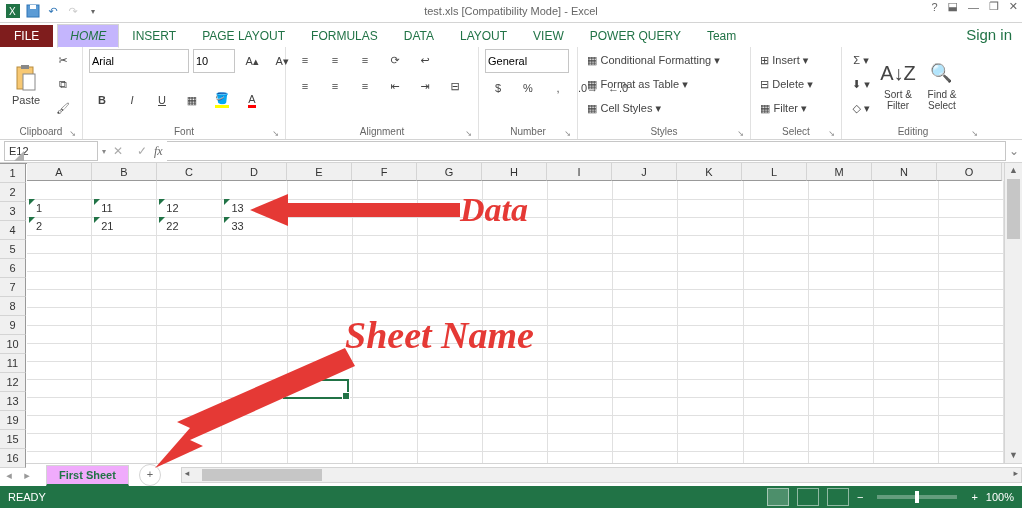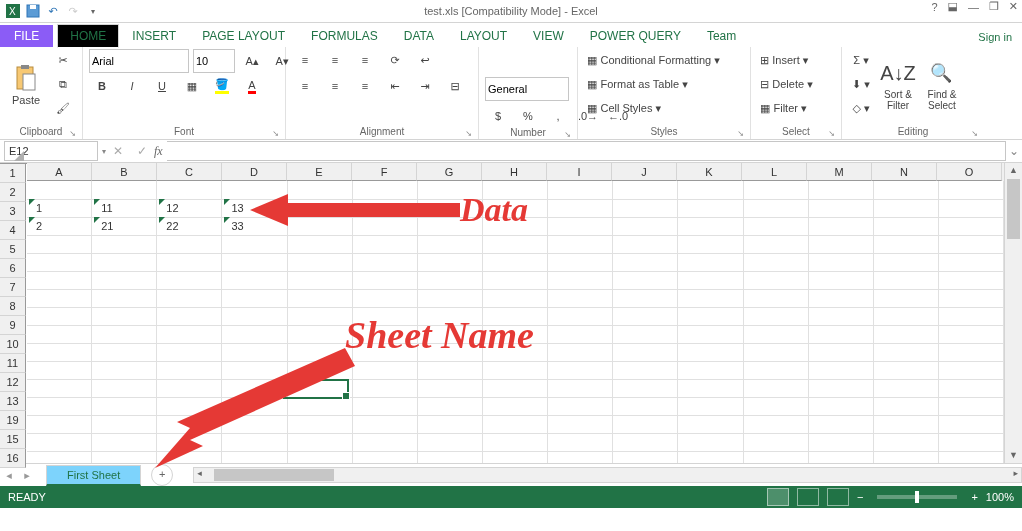--- a/index.html
+++ b/index.html
@@ -3,24 +3,24 @@
 <meta charset="utf-8">
 <style>
 html,body{margin:0;padding:0;font-family:"Segoe UI",Arial,sans-serif;font-size:12px;color:#333;background:#fff;overflow:hidden;width:1022px;height:531px;}
 .titlebar{height:22px;background:#fff;border-bottom:1px solid #d4d4d4;display:flex;align-items:center;color:#666;font-size:11px;position:relative;}
 .titlebar .qat{display:flex;align-items:center;gap:6px;padding:0 6px;}
 .titlebar .qat .ic{width:14px;height:14px;display:inline-flex;align-items:center;justify-content:center;}
 .titlebar .title{position:absolute;left:0;right:0;text-align:center;pointer-events:none;}
 .titlebar .winbtns{position:absolute;right:4px;top:0;display:flex;gap:10px;align-items:center;color:#666;}
 .titlebar .winbtns span{cursor:pointer;}
 .tabsbar{height:24px;background:#fff;display:flex;align-items:flex-end;}
-.tabsbar .filetab{background:#8b5cf6;color:#fff;padding:4px 14px;font-size:12px;margin-right:4px;}
+.tabsbar .filetab{background:#7f1d1d;color:#fff;padding:4px 14px;font-size:12px;margin-right:4px;}
 .tabsbar .tab{padding:4px 12px;color:#217346;font-size:12px;cursor:pointer;border:1px solid transparent;border-bottom:none;}
-.tabsbar .tab.active{border-color:#d4d4d4;background:#000000;color:#217346;font-weight:normal;border-bottom:1px solid #fff;margin-bottom:-1px;}
-.tabsbar .signin{margin-left:auto;padding:4px 10px;color:#217346;font-size:11px;}
+.tabsbar .tab.active{border-color:#d4d4d4;background:#c4b5fd;color:#217346;font-weight:normal;border-bottom:1px solid #fff;margin-bottom:-1px;font-style:italic;}
+.tabsbar .signin{margin-left:auto;padding:4px 10px;color:#217346;font-size:15px;}
 .ribbon{height:92px;border-bottom:1px solid #d4d4d4;display:flex;background:#fff;font-size:11px;color:#444;}
 .ribgroup{border-right:1px solid #e1e1e1;padding:2px 6px 0 6px;display:flex;flex-direction:column;justify-content:space-between;}
 .ribgroup .lbl{text-align:center;color:#666;font-size:10px;padding-bottom:2px;position:relative;}
 .ribgroup .lbl:after{content:"↘";position:absolute;right:0;bottom:1px;font-size:8px;color:#888;}
 .ribrow{display:flex;align-items:center;gap:4px;}
 .ribcol{display:flex;flex-direction:column;gap:2px;}
 .btn{height:20px;min-width:20px;display:inline-flex;align-items:center;justify-content:center;border:1px solid transparent;padding:0 2px;cursor:pointer;}
 .bigbtn{display:flex;flex-direction:column;align-items:center;width:44px;cursor:pointer;}
 .bigbtn .ic{height:32px;display:flex;align-items:center;}
 .sel{border:1px solid #c6c6c6;height:20px;font-size:11px;background:#fff;}
@@ -43,21 +43,21 @@
 .cellrow{display:flex;height:18px;}
 .cell{width:64px;height:18px;border-right:1px solid #e0e0e0;border-bottom:1px solid #e0e0e0;font-size:11px;font-family:Arial;padding:0 2px;line-height:18px;text-align:left;overflow:hidden;}
 .cell.mark:before{content:"";display:inline-block;width:0;height:0;border:3px solid transparent;border-top-color:#217346;border-left-color:#217346;margin-right:1px;vertical-align:top;}
 .activecell{position:absolute;border:2px solid #217346;pointer-events:none;box-sizing:border-box;}
 .activecell:after{content:"";position:absolute;right:-3px;bottom:-3px;width:6px;height:6px;background:#217346;border:1px solid #fff;}
 .vsb{width:17px;background:#f0f0f0;border-left:1px solid #d4d4d4;position:relative;}
 .vsb .thumb{position:absolute;left:2px;right:2px;top:16px;height:60px;background:#c6c6c6;}
 .vsb .arr{position:absolute;left:0;right:0;height:15px;text-align:center;font-size:9px;color:#666;line-height:15px;}
 .sheetbar{height:22px;border-top:1px solid #d4d4d4;display:flex;align-items:center;background:#fff;font-size:11px;}
 .sheetbar .nav{width:18px;text-align:center;color:#999;cursor:pointer;}
-.sheetbar .sheet{padding:3px 20px;border:1px solid #d4d4d4;border-bottom:2px solid #217346;background:#7dd3fc;color:#217346;font-weight:normal;cursor:pointer;}
+.sheetbar .sheet{padding:3px 12px;border:1px solid #d4d4d4;border-bottom:2px solid #217346;background:#f0abfc;color:#217346;font-weight:bold;cursor:pointer;}
 .sheetbar .newsheet{width:20px;height:20px;border:1px solid #d4d4d4;border-radius:50%;margin-left:10px;text-align:center;line-height:18px;color:#666;cursor:pointer;}
 .sheetbar .hsb{flex:1;margin-left:20px;height:14px;background:#f0f0f0;position:relative;border:1px solid #d4d4d4;}
 .sheetbar .hsb .thumb{position:absolute;left:20px;width:120px;top:1px;bottom:1px;background:#c6c6c6;}
 .statusbar{height:22px;background:#217346;color:#fff;display:flex;align-items:center;font-size:11px;padding:0 8px;}
 .statusbar .views{margin-left:auto;display:flex;align-items:center;gap:8px;}
 .statusbar .viewic{width:20px;height:16px;border:1px solid rgba(255,255,255,0.5);}
 .zoomslider{width:80px;height:4px;background:rgba(255,255,255,0.3);position:relative;margin:0 6px;}
 .zoomslider .zh{position:absolute;left:38px;top:-4px;width:4px;height:12px;background:#fff;}
 .annot{position:absolute;pointer-events:none;color:#e53935;font-weight:bold;font-style:italic;font-family:Georgia,serif;}
 svg{display:block;}
@@ -130,21 +130,21 @@
           </span>
         <span class="btn">
             <span>🖌</span>
           </span>
       </div>
     </div>
     <div class="lbl">Clipboard</div>
   </div>
 
   <div class="ribgroup" style="width:190px">
-    <div class="ribcol" style="gap:2px;justify-content:flex-end;">
+    <div class="ribcol" style="gap:16px;justify-content:flex-end;">
       <div class="ribrow">
         <input class="sel fontname" value="Arial" style="">
         <input class="sel fontsize" value="10" style="">
         <span class="btn">A▴</span>
         <span class="btn">A▾</span>
       </div>
       <div class="ribrow">
         <span class="btn" style="font-weight:bold;">B</span>
         <span class="btn" style="font-style:italic;">I</span>
         <span class="btn" style="text-decoration:underline;">U</span>
@@ -182,21 +182,21 @@
         <span class="btn">
             <span>⊟</span>
           </span>
       </div>
     </div>
     <div class="lbl">Alignment</div>
   </div>
 
   <div class="ribgroup" style="width:86px">
     <div class="ribcol" style="gap:4px;">
-      <input class="sel" style="width: 78px; margin-top: 28px;" value="General">
+      <input class="sel" style="width: 78px;" value="General">
       <div class="ribrow">
         <span class="btn">$</span>
         <span class="btn">%</span>
         <span class="btn">,</span>
         <span class="btn">.0→</span>
         <span class="btn">←.0</span>
       </div>
     </div>
     <div class="lbl">Number</div>
   </div>

